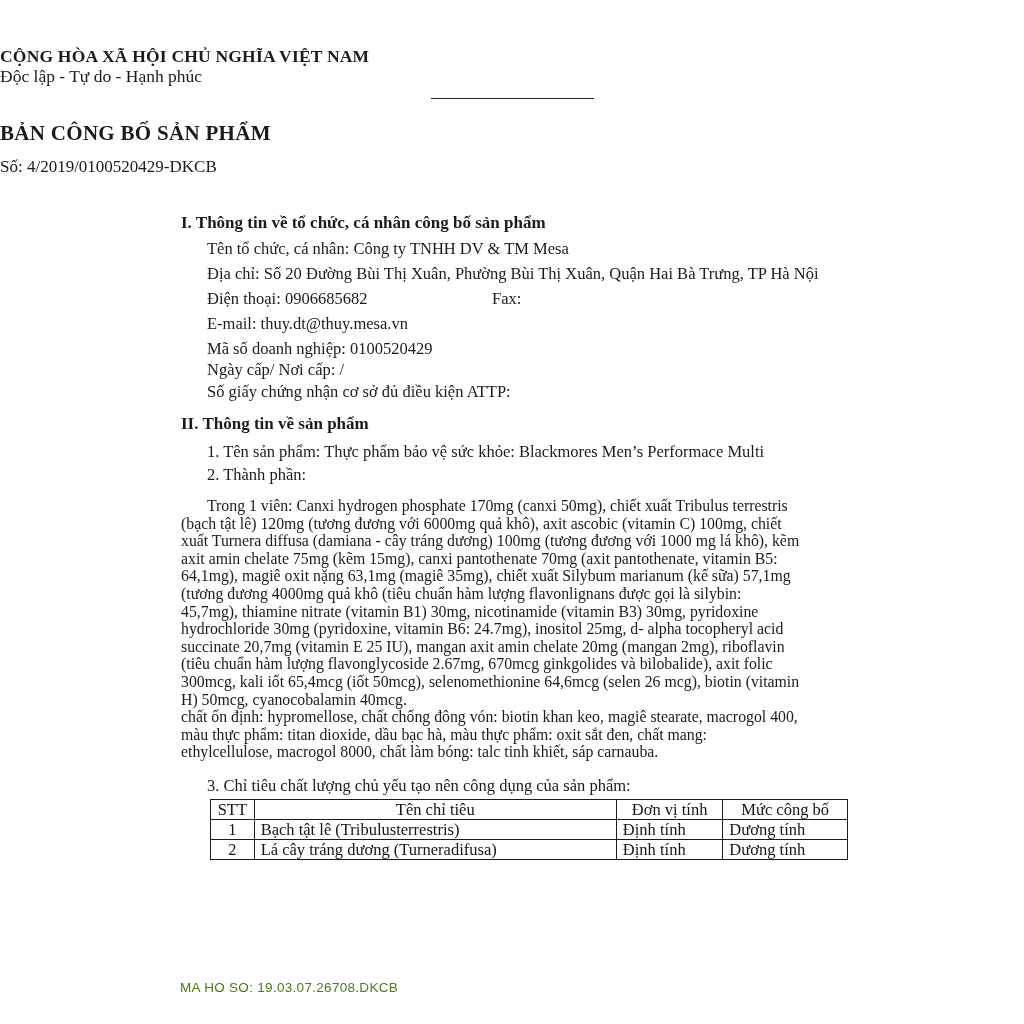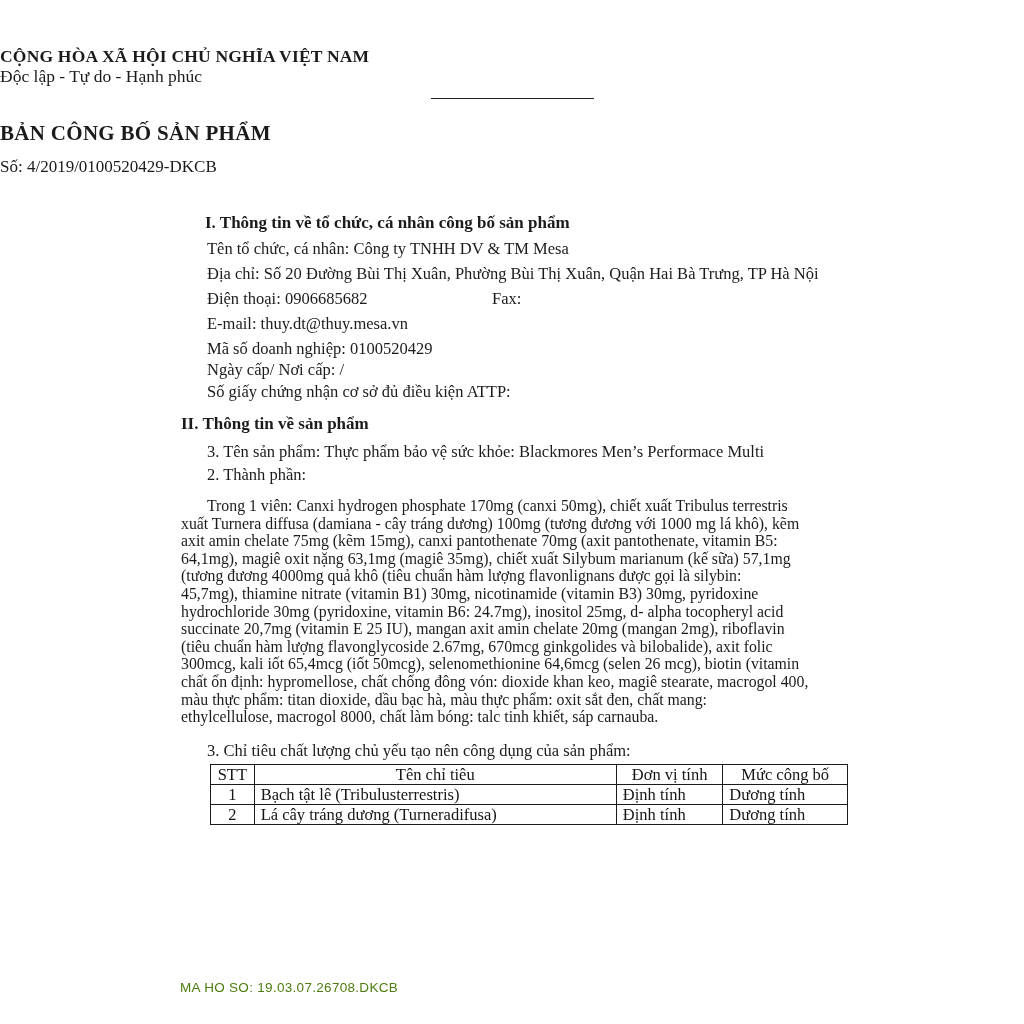--- a/index.html
+++ b/index.html
@@ -11,21 +11,21 @@
   
   .header{padding-top:46px;text-align:left;}
   .nat-title{font-weight:bold;font-size:17.5px;line-height:20px;letter-spacing:.2px;}
   .motto{font-size:17.5px;line-height:20px;}
   .sep{width:163px;height:0;border-top:1.6px solid #222;margin:12px auto 0 auto;}
   .doc-title{font-weight:bold;font-size:21px;line-height:26px;margin-top:21px;letter-spacing:.3px;}
   .doc-no{font-size:17px;line-height:20px;margin-top:11px;}
   
   .bodycol{margin:0 175px 0 181px;width:668px;}
   .sec-heading{font-weight:bold;font-size:17px;line-height:20px;}
-  .sec1-heading{margin-top:36px;margin-left:24px;}
+  .sec1-heading{margin-top:36px;}
   .item{font-size:16.5px;line-height:20px;padding-left:26px;white-space:nowrap;}
   .it1{margin-top:6px;}
   .it2,.it3,.it4,.it5{margin-top:5px;}
   .it6{margin-top:2px;}
   .it7{margin-top:1px;}
   .phone-row{position:relative;}
   .fax{position:absolute;left:311px;top:0;}
   .sec2-heading{margin-top:12px;}
   .num1{margin-top:8px;}
   .num2{margin-top:3px;}
@@ -75,38 +75,40 @@
       <span>Điện thoại: 0906685682</span>
       <span class="fax">Fax:</span>
     </div>
     <div class="item it4">E-mail: thuy.dt@thuy.mesa.vn</div>
     <div class="item it5">Mã số doanh nghiệp: 0100520429</div>
     <div class="item it7">Ngày cấp/ Nơi cấp: /</div>
     <div class="item it6">Số giấy chứng nhận cơ sở đủ điều kiện ATTP:</div>
 
     <div class="sec-heading sec2-heading">II. Thông tin về sản phẩm</div>
 
-    <div class="item num1">3. Tên sản phẩm: Thực phẩm bảo vệ sức khỏe: Blackmores Men’s Performace Multi</div>
+    <div class="item num1">1. Tên sản phẩm: Thực phẩm bảo vệ sức khỏe: Blackmores Men’s Performace Multi</div>
     <div class="item num2">2. Thành phần:</div>
 
     <div class="para">
       <div class="pline indent">Trong 1 viên: Canxi hydrogen phosphate 170mg (canxi 50mg), chiết xuất Tribulus terrestris</div>
+      <div class="pline">(bạch tật lê) 120mg (tương đương với 6000mg quả khô), axit ascobic (vitamin C) 100mg, chiết</div>
       <div class="pline">xuất Turnera diffusa (damiana - cây tráng dương) 100mg (tương đương với 1000 mg lá khô), kẽm</div>
       <div class="pline">axit amin chelate 75mg (kẽm 15mg), canxi pantothenate 70mg (axit pantothenate, vitamin B5:</div>
       <div class="pline">64,1mg), magiê oxit nặng 63,1mg (magiê 35mg), chiết xuất Silybum marianum (kế sữa) 57,1mg</div>
       <div class="pline">(tương đương 4000mg quả khô (tiêu chuẩn hàm lượng flavonlignans được gọi là silybin:</div>
       <div class="pline">45,7mg), thiamine nitrate (vitamin B1) 30mg, nicotinamide (vitamin B3) 30mg, pyridoxine</div>
       <div class="pline">hydrochloride 30mg (pyridoxine, vitamin B6: 24.7mg), inositol 25mg, d- alpha tocopheryl acid</div>
       <div class="pline">succinate 20,7mg (vitamin E 25 IU), mangan axit amin chelate 20mg (mangan 2mg), riboflavin</div>
       <div class="pline">(tiêu chuẩn hàm lượng flavonglycoside 2.67mg, 670mcg ginkgolides và bilobalide), axit folic</div>
       <div class="pline">300mcg, kali iốt 65,4mcg (iốt 50mcg), selenomethionine 64,6mcg (selen 26 mcg), biotin (vitamin</div>
+      <div class="pline">H) 50mcg, cyanocobalamin 40mcg.</div>
     </div>
 
     <div>
-      <div class="pline">chất ổn định: hypromellose, chất chống đông vón: dioxide khan keo, magiê stearate, macrogol 400,</div>
+      <div class="pline">chất ổn định: hypromellose, chất chống đông vón: biotin khan keo, magiê stearate, macrogol 400,</div>
       <div class="pline">màu thực phẩm: titan dioxide, dầu bạc hà, màu thực phẩm: oxit sắt đen, chất mang:</div>
       <div class="pline">ethylcellulose, macrogol 8000, chất làm bóng: talc tinh khiết, sáp carnauba.</div>
     </div>
 
     <div class="item num3">3. Chỉ tiêu chất lượng chủ yếu tạo nên công dụng của sản phẩm:</div>
 
     <table class="qtable">
       <colgroup>
         <col class="col-stt">
           <col class="col-name">

